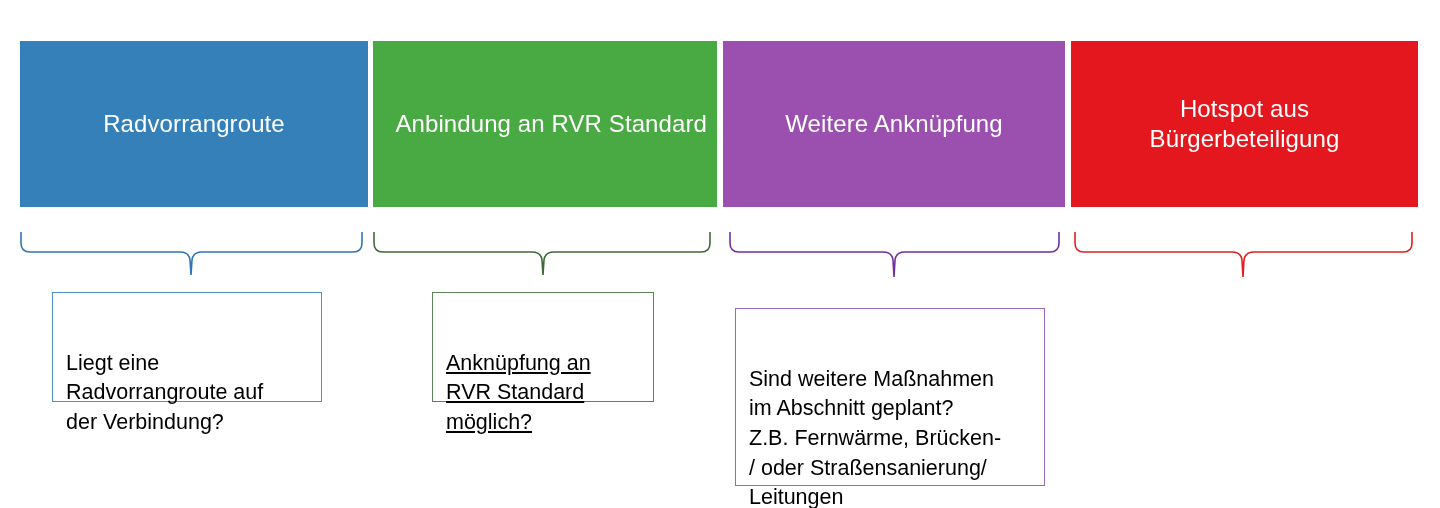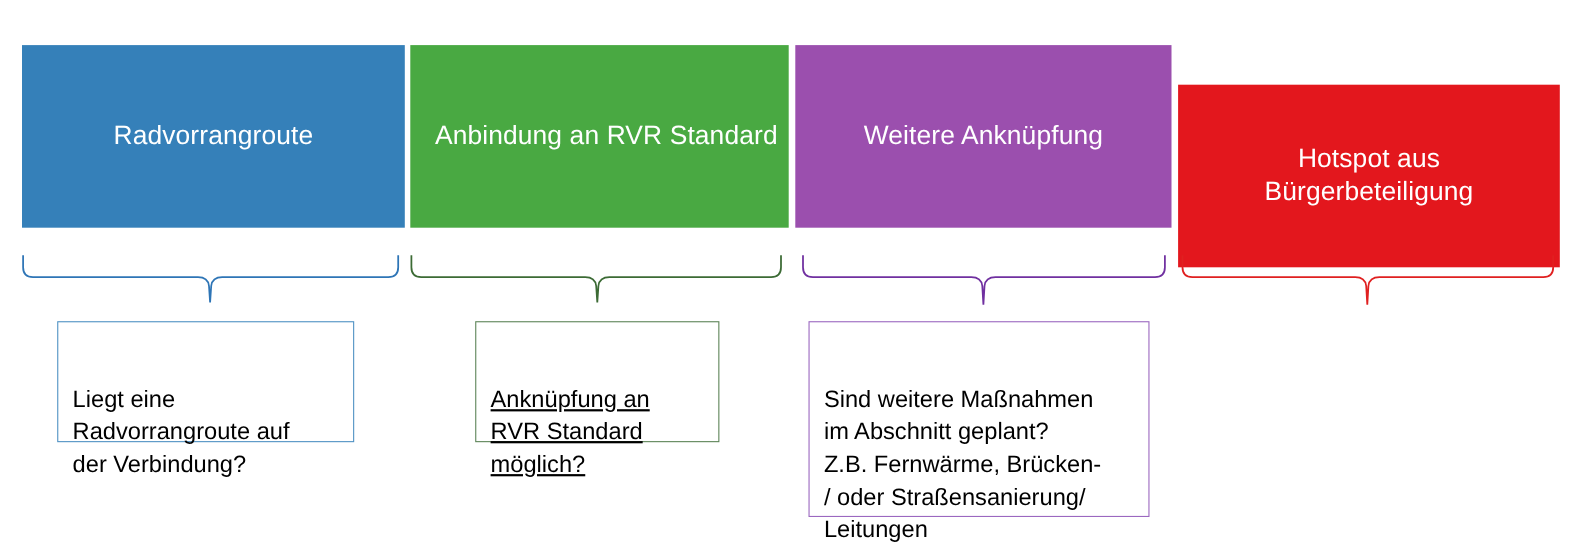--- a/index.html
+++ b/index.html
@@ -50,21 +50,21 @@
     box-sizing: border-box;
     border: 1.3px solid #888;
     padding: 26px 12px 10px 13px;
     font-size: 21.5px;
     line-height: 1.38;
     color: #000000;
     white-space: pre-line;
   }
   .qbox-blue   { border-color: #4f92c4; }
   .qbox-green  { border-color: #5d8457; text-decoration: underline; }
-  .qbox-purple { border-color: #9b68c0; }
+  .qbox-purple { border-color: #9b68c0; margin-top: 16px; }
   .qbox-red    { border-color: #d9525f; }
 
   
   .braces {
     position: absolute;
     left: 0; top: 0;
     width: 1440px;
     height: 508px;
     pointer-events: none;
   }
@@ -79,21 +79,21 @@
   </div>
 
   <div class="banner banner-green" style="left:373px; top:41px; width:344px; height:166px;">
     <span>Anbindung an RVR Standard</span>
   </div>
 
   <div class="banner banner-purple" style="left:723px; top:41px; width:342px; height:166px;">
     <span>Weitere Anknüpfung</span>
   </div>
 
-  <div class="banner banner-red" style="left:1071px; top:41px; width:347px; height:166px; white-space:pre-line;margin-top:36px;">
+  <div class="banner banner-red" style="left:1071px; top:41px; width:347px; height:166px; white-space:pre-line;">
     <span>Hotspot aus
 Bürgerbeteiligung</span>
   </div>
 
   <svg class="braces" viewBox="0 0 1440 508">
 
     <path d="M21,232 L21,243 Q21,252 30,252 L180,252 Q189,252 190,260 L191,275 L192,260 Q193,252 202,252 L353,252 Q362,252 362,243 L362,232" fill="none" stroke="#2e75b6" stroke-width="1.6"></path>
 
     <path d="M374,232 L374,243 Q374,252 383,252 L532,252 Q541,252 542,260 L543,275 L544,260 Q545,252 554,252 L701,252 Q710,252 710,243 L710,232" fill="none" stroke="#3c6b35" stroke-width="1.6"></path>
 

